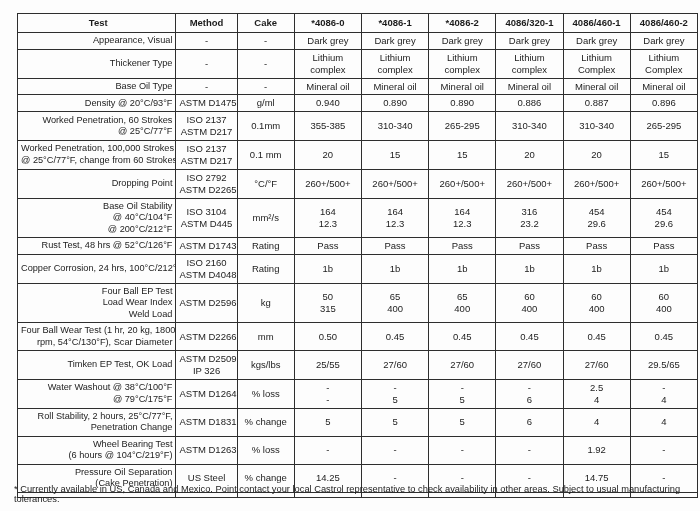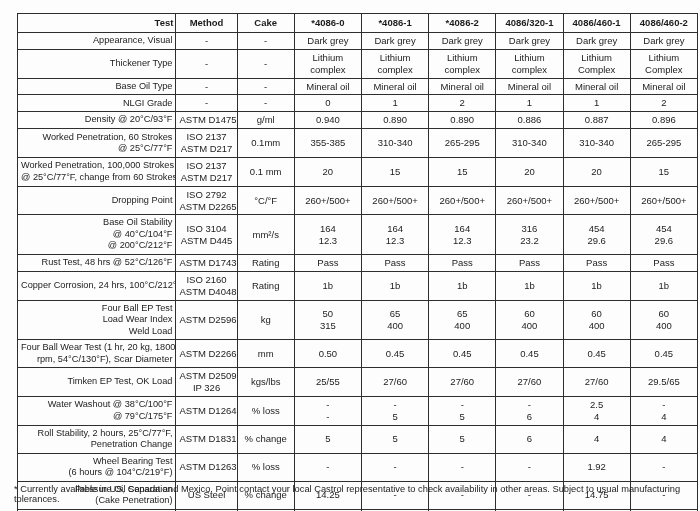--- a/index.html
+++ b/index.html
@@ -35,21 +35,21 @@
     vertical-align: middle;
     padding: 2px 3px;
     overflow: hidden;
   }
   table.spec th {
     font-weight: bold;
     text-align: center;
     font-size: 9.5px;
     padding: 3px 2px;
   }
-  table.spec th.h-test { text-align: right; padding-left: 5px; }
+  table.spec th.h-test { text-align: center; padding-left: 5px; }
   td.test {
     text-align: left;
     font-size: 9.2px;
     padding-left: 5px;
   }
   td.test .line { white-space: pre; text-align: right; }
   td.method, td.units, td.value {
     text-align: center;
   }
   td.value .line, td.method .line, td.units .line { white-space: nowrap; }
@@ -181,49 +181,20 @@
           </td>
           <td class="value">
             <div class="line">Mineral oil</div>
           </td>
           <td class="value">
             <div class="line">Mineral oil</div>
           </td>
         </tr>
         <tr>
           <td class="test">
-            <div class="line">NLGI Grade</div>
-          </td>
-          <td class="method">
-            <div class="line">-</div>
-          </td>
-          <td class="units">
-            <div class="line">-</div>
-          </td>
-          <td class="value">
-            <div class="line">0</div>
-          </td>
-          <td class="value">
-            <div class="line">1</div>
-          </td>
-          <td class="value">
-            <div class="line">2</div>
-          </td>
-          <td class="value">
-            <div class="line">1</div>
-          </td>
-          <td class="value">
-            <div class="line">1</div>
-          </td>
-          <td class="value">
-            <div class="line">2</div>
-          </td>
-        </tr>
-        <tr>
-          <td class="test">
             <div class="line">Density @ 20°C/93°F</div>
           </td>
           <td class="method">
             <div class="line">ASTM D1475</div>
           </td>
           <td class="units">
             <div class="line">g/ml</div>
           </td>
           <td class="value">
             <div class="line">0.940</div>

